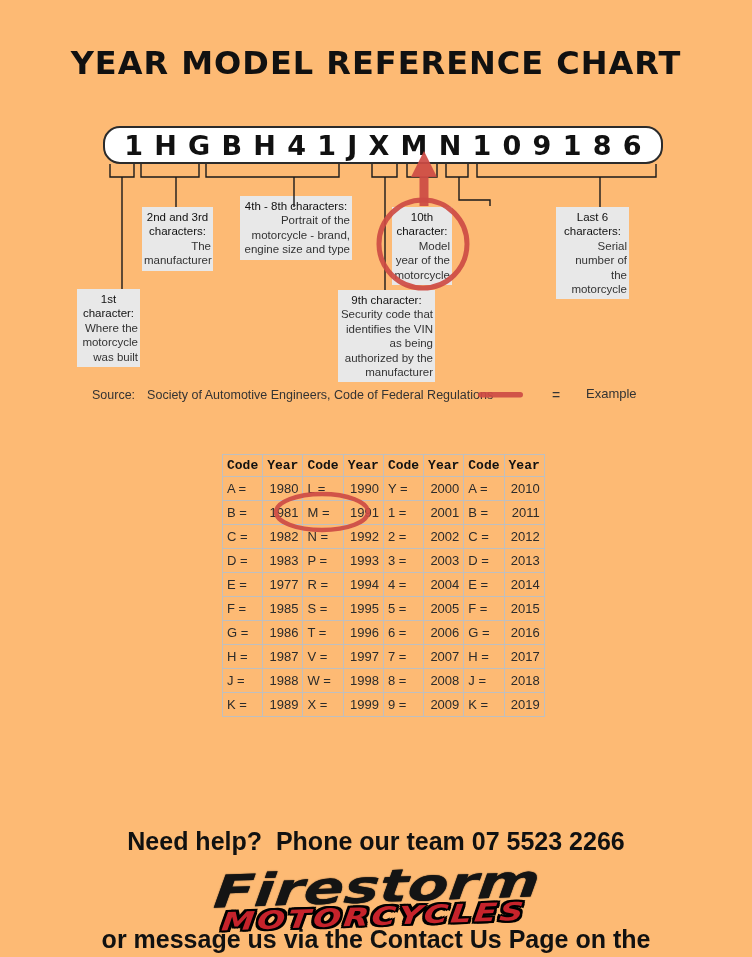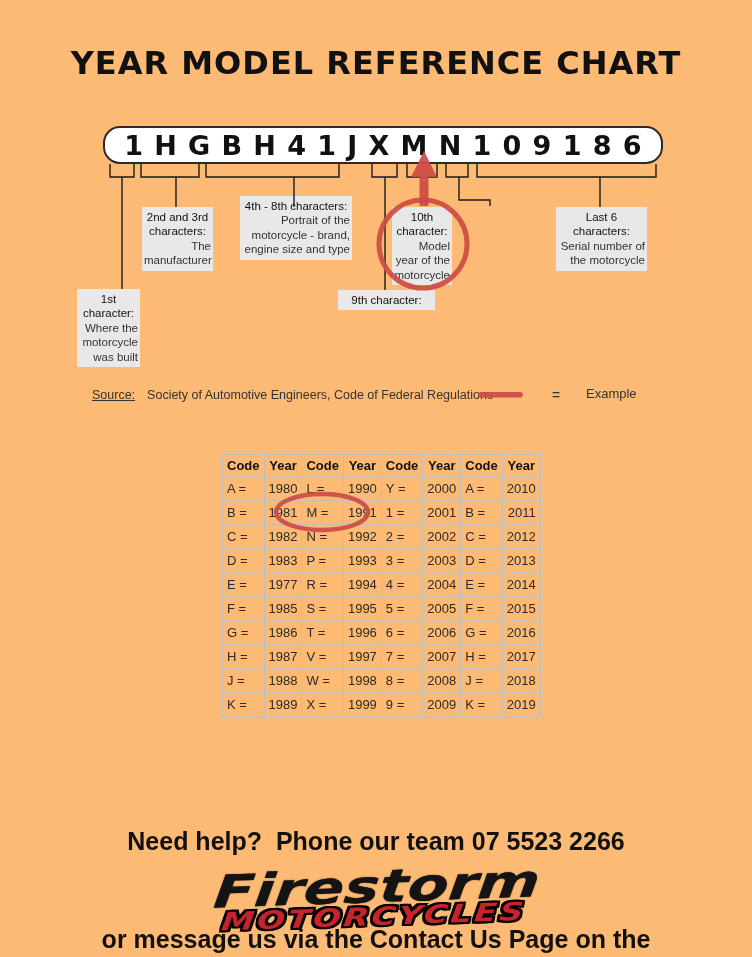--- a/index.html
+++ b/index.html
@@ -34,35 +34,35 @@
     z-index:2;
   }
   .callout .co-head { display:block; font-weight:normal; color:#111; }
   .callout .co-body { display:block;text-align:right; }
   .co-first       { left:77px;  top:289px; width:63px; }
   .co-secondthird { left:142px; top:207px; width:71px; }
   .co-fourtheighth{ left:240px; top:196px; width:112px; }
   .co-ninth       { left:338px; top:290px; width:97px; }
   .co-tenth       { left:392px; top:207px; width:60px; }
   .co-eleventh    { left:463px; top:206px; width:60px; }
-  .co-lastsix     { left:556px; top:207px; width:91px; }
+  .co-lastsix     { left:556px; top:207px; width:73px; }
   
   .source-line { position:absolute; left:92px; top:388px; font-size:12.5px; color:#333; }
-  .source-line .src-label { margin-right:12px;text-decoration:underline; }
+  .source-line .src-label { margin-right:12px; }
   .legend-equals  { position:absolute; left:552px; top:387px; font-size:14px; color:#333; }
   .legend-example { position:absolute; left:586px; top:386px; font-size:13px; color:#333; }
   
   .year-table {
     position:absolute; left:222px; top:454px; border-collapse:collapse;
     font-size:13px; color:#2b2b2b; z-index:2;
   }
   .year-table th, .year-table td {
     border:1px solid #bfbfbf; height:24px; padding:1px 4px;
   }
-  .year-table th { font-weight:bold; color:#111; text-align:center; height:22px; }
+  .year-table th { font-weight:bold; color:#111; text-align:right; height:22px;font-family:Liberation Mono, monospace; }
   .year-table td.col-code { width:37px; text-align:left; }
   .year-table td.col-year { width:34px; text-align:right; }
   
   .help-block {
     position:absolute; left:0; top:760px; width:100%;
     text-align:center; font-weight:bold; font-size:25px; line-height:1.3;
     color:#111; white-space:pre-wrap;
   }
   
   .logo {
@@ -119,20 +119,21 @@
   <div class="callout co-secondthird">
     <span class="co-head">2nd and 3rd characters:</span>
     <span class="co-body">The manufacturer</span>
   </div>
   <div class="callout co-fourtheighth">
     <span class="co-head">4th - 8th characters:</span>
     <span class="co-body">Portrait of the motorcycle - brand, engine size and type</span>
   </div>
   <div class="callout co-ninth">
     <span class="co-head">9th character:</span>
+    <span class="co-body">Security code that identifies the VIN as being authorized by the manufacturer</span>
   </div>
   <div class="callout co-tenth">
     <span class="co-head">10th character:</span>
     <span class="co-body">Model year of the motorcycle</span>
   </div>
   <div class="callout co-lastsix">
     <span class="co-head">Last 6 characters:</span>
     <span class="co-body">Serial number of the motorcycle</span>
   </div>
 

